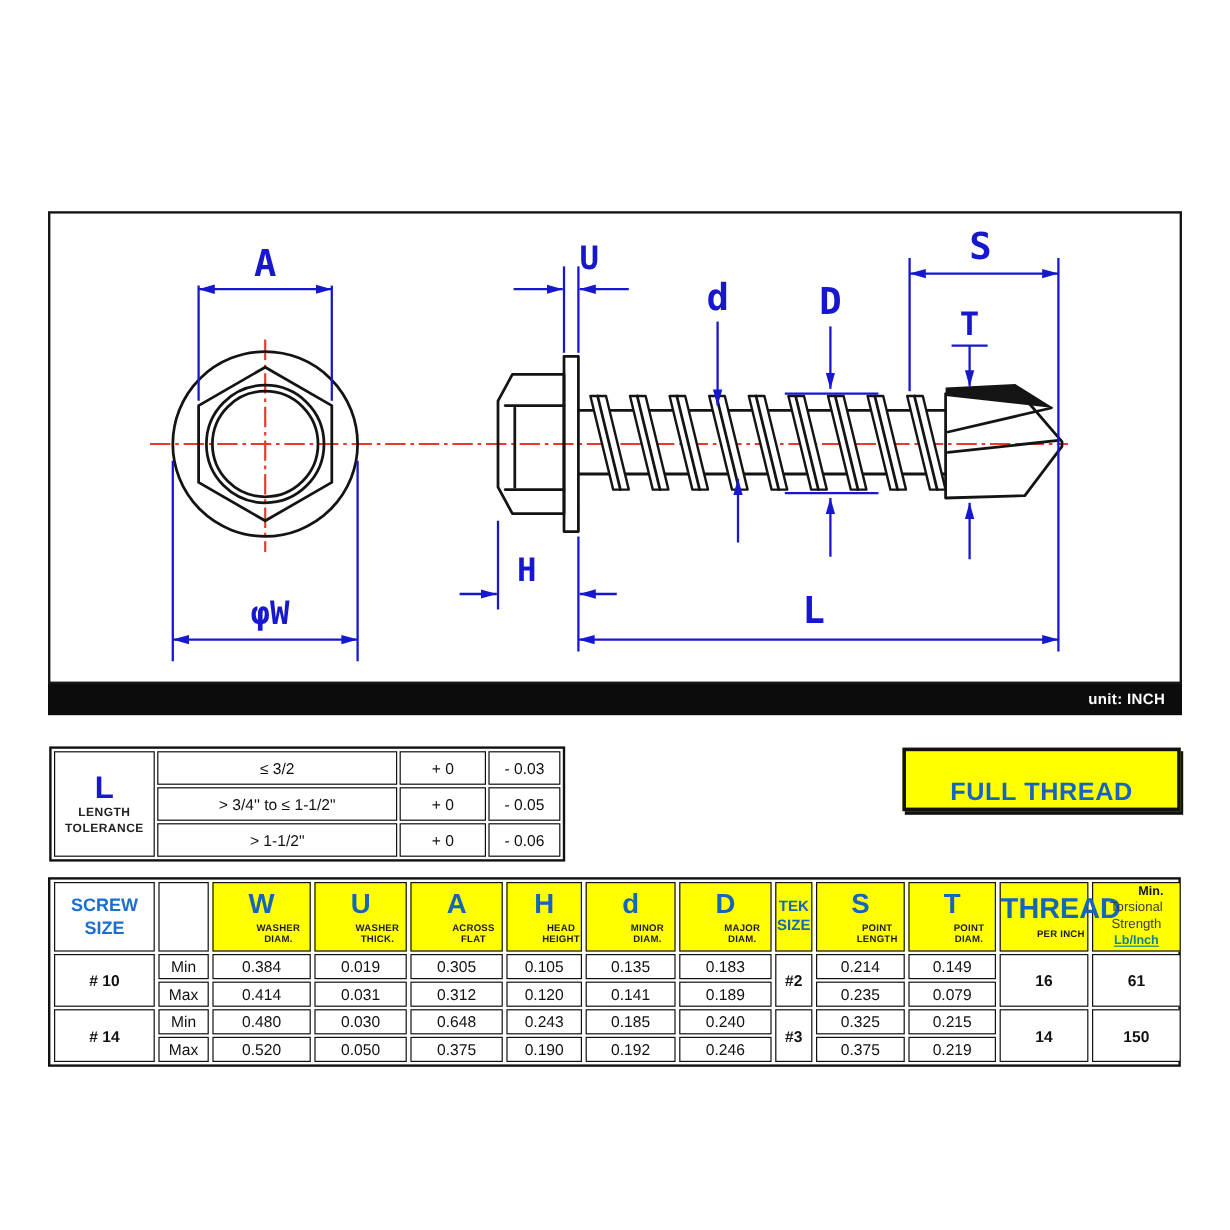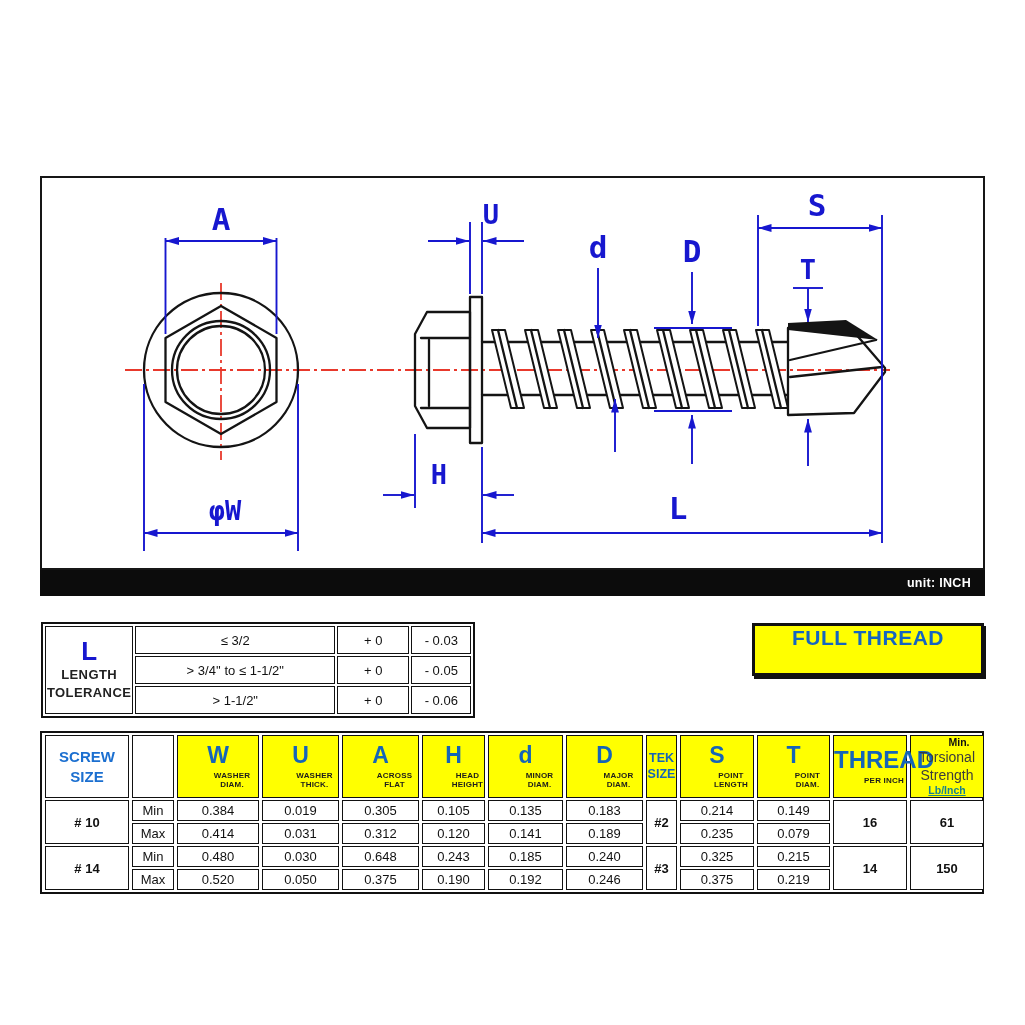--- a/index.html
+++ b/index.html
@@ -25,42 +25,42 @@
   .unitbar{left:40px;top:570px;width:945px;height:26px;background:#0c0c0c;color:#fff;
     display:flex;align-items:center;justify-content:flex-end;box-sizing:border-box;
     padding-right:14px;font-size:12.5px;font-weight:bold;letter-spacing:.3px;}
 
   
   .tolwrap{left:41px;top:622px;border:2.5px solid #111;background:#fff;}
   table.tol{border-collapse:separate;border-spacing:2px;table-layout:fixed;}
   table.tol td{border:1.8px solid #111;text-align:center;vertical-align:middle;background:#fff;height:24px;font-size:13px;}
   td.tol-sym{background:#ffff00;}
   .tol-L{color:#1717cf;font-weight:bold;font-size:26px;line-height:1;margin-bottom:2px;}
-  .tol-sub{font-size:13px;font-weight:bold;color:#222;letter-spacing:.4px;line-height:1.35;}
+  .tol-sub{font-size:10px;font-weight:bold;color:#222;letter-spacing:.4px;line-height:1.35;}
   .tol-val{font-size:14px;}
 
   
   .badge{left:752px;top:623px;width:226px;height:47px;background:#ffff00;border:3px solid #111;
-    box-shadow:2px 3px 0 #111;display:flex;align-items:flex-start;justify-content:center;
+    box-shadow:2px 3px 0 #111;display:flex;align-items:flex-end;justify-content:center;
     color:#1565c0;font-weight:bold;font-size:21px;letter-spacing:.5px;}
 
   
   .specwrap{left:40px;top:731px;width:940px;border:2.5px solid #111;background:#fff;}
   table.spec{border-collapse:separate;border-spacing:3px 2px;table-layout:fixed;width:940px;}
   table.spec td{border:1.8px solid #111;text-align:center;vertical-align:middle;background:#fff;padding:0;}
   tr.hdr td{height:56px;}
   tr.datarow td{height:19px;font-size:13px;}
   .hy{background:#ffff00 !important;}
   .h-screw{color:#1b6fd0;font-weight:bold;font-size:15px;line-height:1.3;}
   .sym{color:#1565b8;font-weight:bold;font-size:23px;line-height:1;}
   .sub{font-size:8px;font-weight:bold;color:#1c1c1c;margin-top:4px;letter-spacing:.2px;margin-left:28px;}
   .tekhdr{color:#1565b8;font-weight:bold;font-size:12.5px;line-height:1.25;}
   .thr{color:#1565b8;font-weight:bold;font-size:24px;line-height:1;}
   .tors1{font-size:10.5px;font-weight:bold;color:#111;line-height:1.25;margin-left:24px;}
-  .tors2{font-size:14px;color:#3c3c3c;line-height:1.25;}
+  .tors2{font-size:11px;color:#3c3c3c;line-height:1.25;}
   .tors4{font-size:10.5px;font-weight:bold;color:#17808f;text-decoration:underline;line-height:1.25;}
   .size{font-weight:bold;font-size:14px;}
   .mm{font-size:11.5px;}
   .tekval{font-weight:bold;font-size:11.5px;}
   .bigval{font-weight:bold;font-size:15px;margin-top:28px;}
 </style>
 </head>
 <body>
 
 <div class="abs drawpanel">

